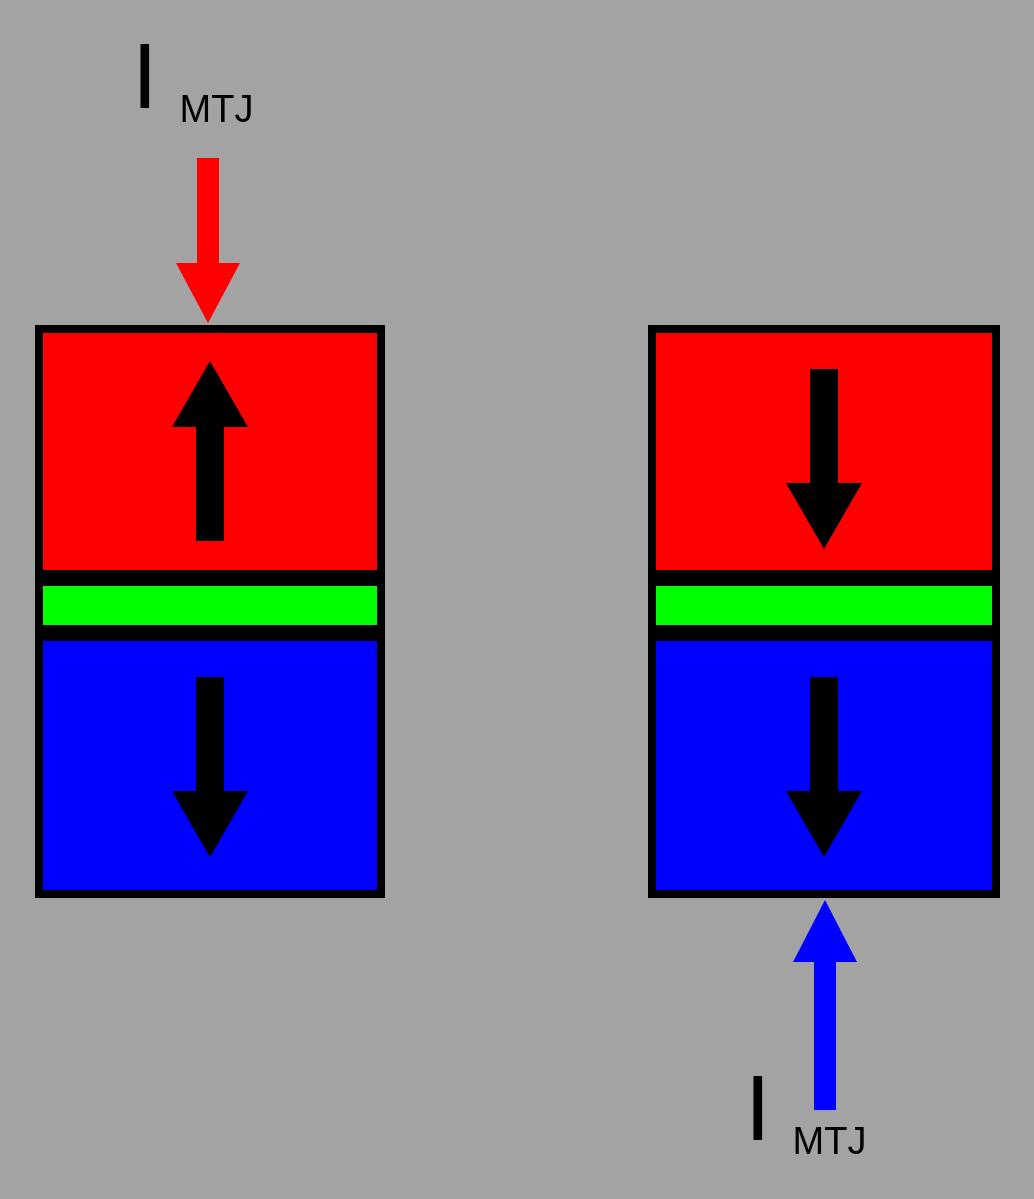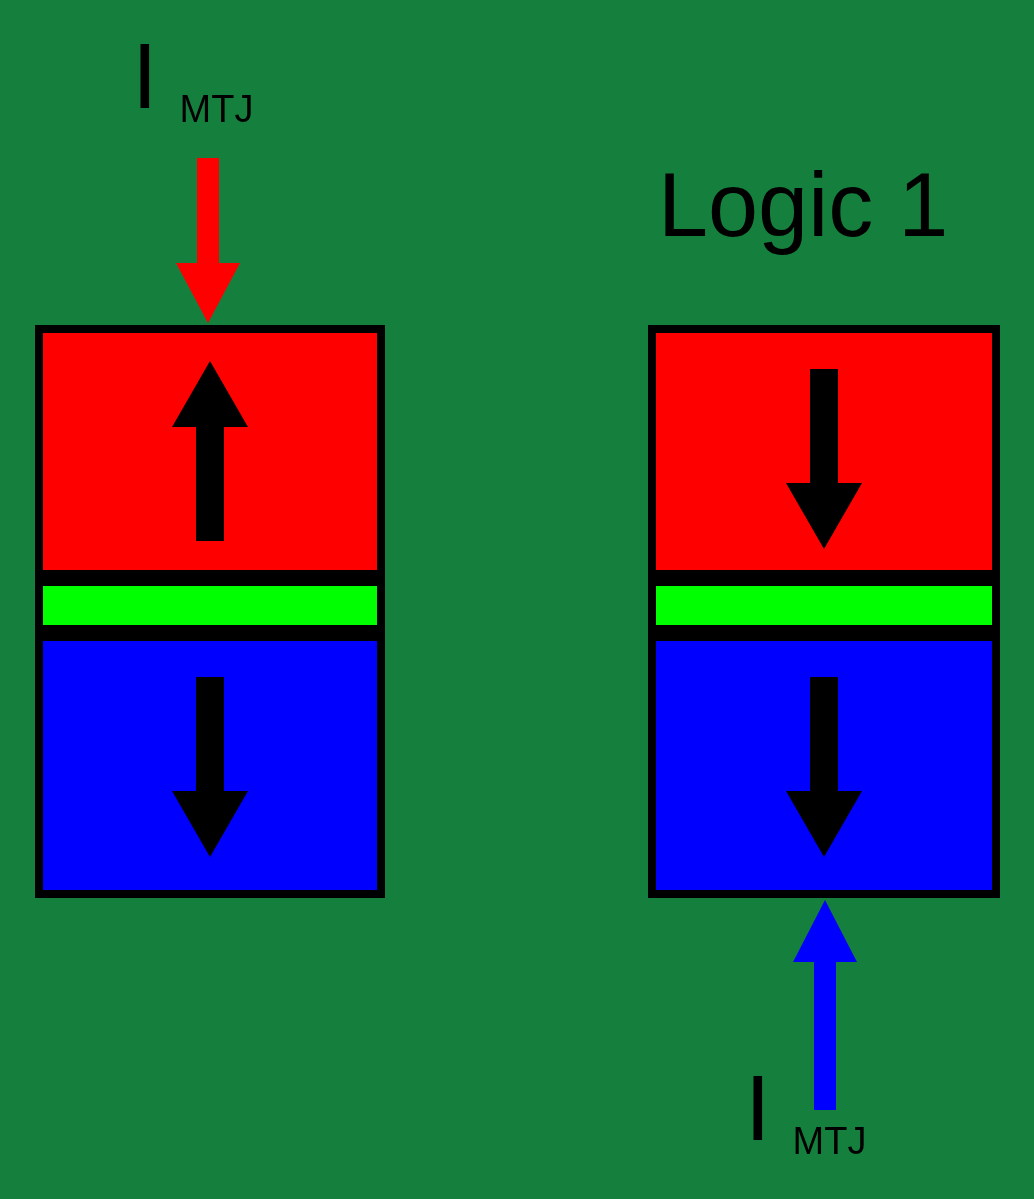--- a/index.html
+++ b/index.html
@@ -5,21 +5,21 @@
   html, body {
     margin: 0;
     padding: 0;
     background: #ffffff;
     font-family: "Liberation Sans", sans-serif;
   }
   .canvas {
     position: relative;
     width: 1034px;
     height: 1199px;
-    background: #15803d;
+    background: #a3a3a3;
     overflow: hidden;
   }
 
   
   .current-label {
     position: absolute;
     color: #000000;
     white-space: nowrap;
   }
   .current-label .sym {
@@ -90,21 +90,20 @@
     <div class="layer barrier" style="background-color: rgb(0, 255, 0);"></div>
 
     <div class="layer fixed" style="background-color: rgb(0, 0, 255);">
       <svg class="mag-arrow" style="top:36px;" width="76" height="180" viewBox="0 0 76 180">
         <polygon points="38,180 76,114 52,114 52,0 24,0 24,114 0,114" fill="#000000"></polygon>
       </svg>
     </div>
   </div>
 
 
-  <div class="state-label" style="left:658px; top:160px;">Logic 1</div>
 
   <div class="stack" style="left:648px; top:325px; width:352px;">
 
     <div class="layer free" style="background-color: rgb(255, 0, 0);">
       <svg class="mag-arrow" style="top:36px;" width="76" height="180" viewBox="0 0 76 180">
         <polygon points="38,180 76,114 52,114 52,0 24,0 24,114 0,114" fill="#000000"></polygon>
       </svg>
     </div>
 
     <div class="layer barrier" style="background-color: rgb(0, 255, 0);"></div>

